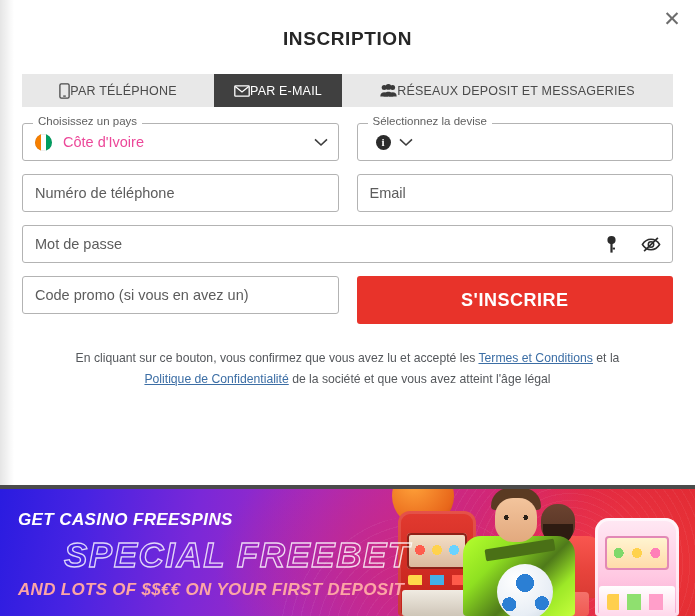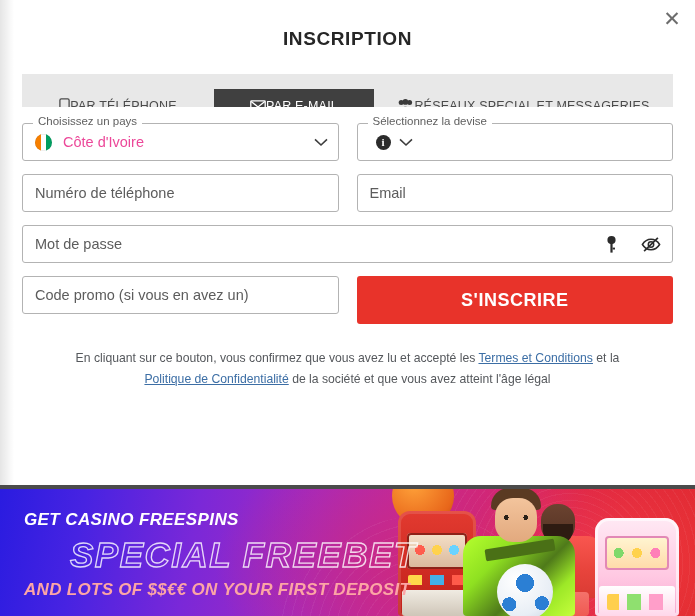--- a/index.html
+++ b/index.html
@@ -67,24 +67,23 @@
     align-items: center;
     justify-content: center;
     gap: 0;
     font-size: 12.5px;
     letter-spacing: .2px;
     color: #4a4a4a;
     cursor: pointer;
     height: 100%;
     padding: 11px 12px;
     white-space: nowrap;
-    margin-top: 15px;
   }
   .tab.w1 { width: 192px; }
-  .tab.w2 { width: 160px; }
+  .tab.w2 { width: 128px; }
   .tab.w3 { flex: 1; }
   .tab.active {
     background: #404040;
     color: #ffffff;
   }
   .tab svg { display: block; }
 
   
   .form {
     margin: 16px 22px 0 22px;
@@ -242,21 +241,21 @@
     position: absolute; right: 120px; bottom: -150px;
     width: 300px; height: 250px;
     border-radius: 50%;
     background:
       repeating-radial-gradient(circle at 50% 50%,
         rgba(255,255,255,0.05) 0 1px, rgba(255,255,255,0) 1px 9px);
   }
 
   .banner-text {
     position: absolute;
-    left: 24px; top: 22px;
+    left: 18px; top: 22px;
     z-index: 6;
   }
   .bt-line1 {
     font-size: 17px;
     font-weight: bold;
     font-style: italic;
     color: #ffffff;
     letter-spacing: .4px;
     line-height: 1;
   }
@@ -484,21 +483,21 @@
       <span>
         <svg width="17" height="13" viewBox="0 0 17 13" fill="#3a3a3a">
           <circle cx="4.2" cy="3.4" r="2.5"></circle>
           <circle cx="12.6" cy="3.4" r="2.5"></circle>
           <circle cx="8.4" cy="2.9" r="2.9"></circle>
           <path d="M0.3 12.4c0-2.6 1.8-4.1 3.9-4.1s3.9 1.5 3.9 4.1z"></path>
           <path d="M8.9 12.4c0-2.6 1.8-4.1 3.9-4.1s3.9 1.5 3.9 4.1z"></path>
           <path d="M3.6 12.6c0-3 2.2-4.8 4.8-4.8s4.8 1.8 4.8 4.8z"></path>
         </svg>
       </span>
-      <span>RÉSEAUX SPECIAL ET MESSAGERIES</span>
+      <span>RÉSEAUX DEPOSIT ET MESSAGERIES</span>
     </div>
   </div>
 
   <div class="form">
 
     <div class="row">
       <div class="col">
         <div class="field-outline">
           <span class="legend">Choisissez un pays</span>
           <span class="flag"></span>

